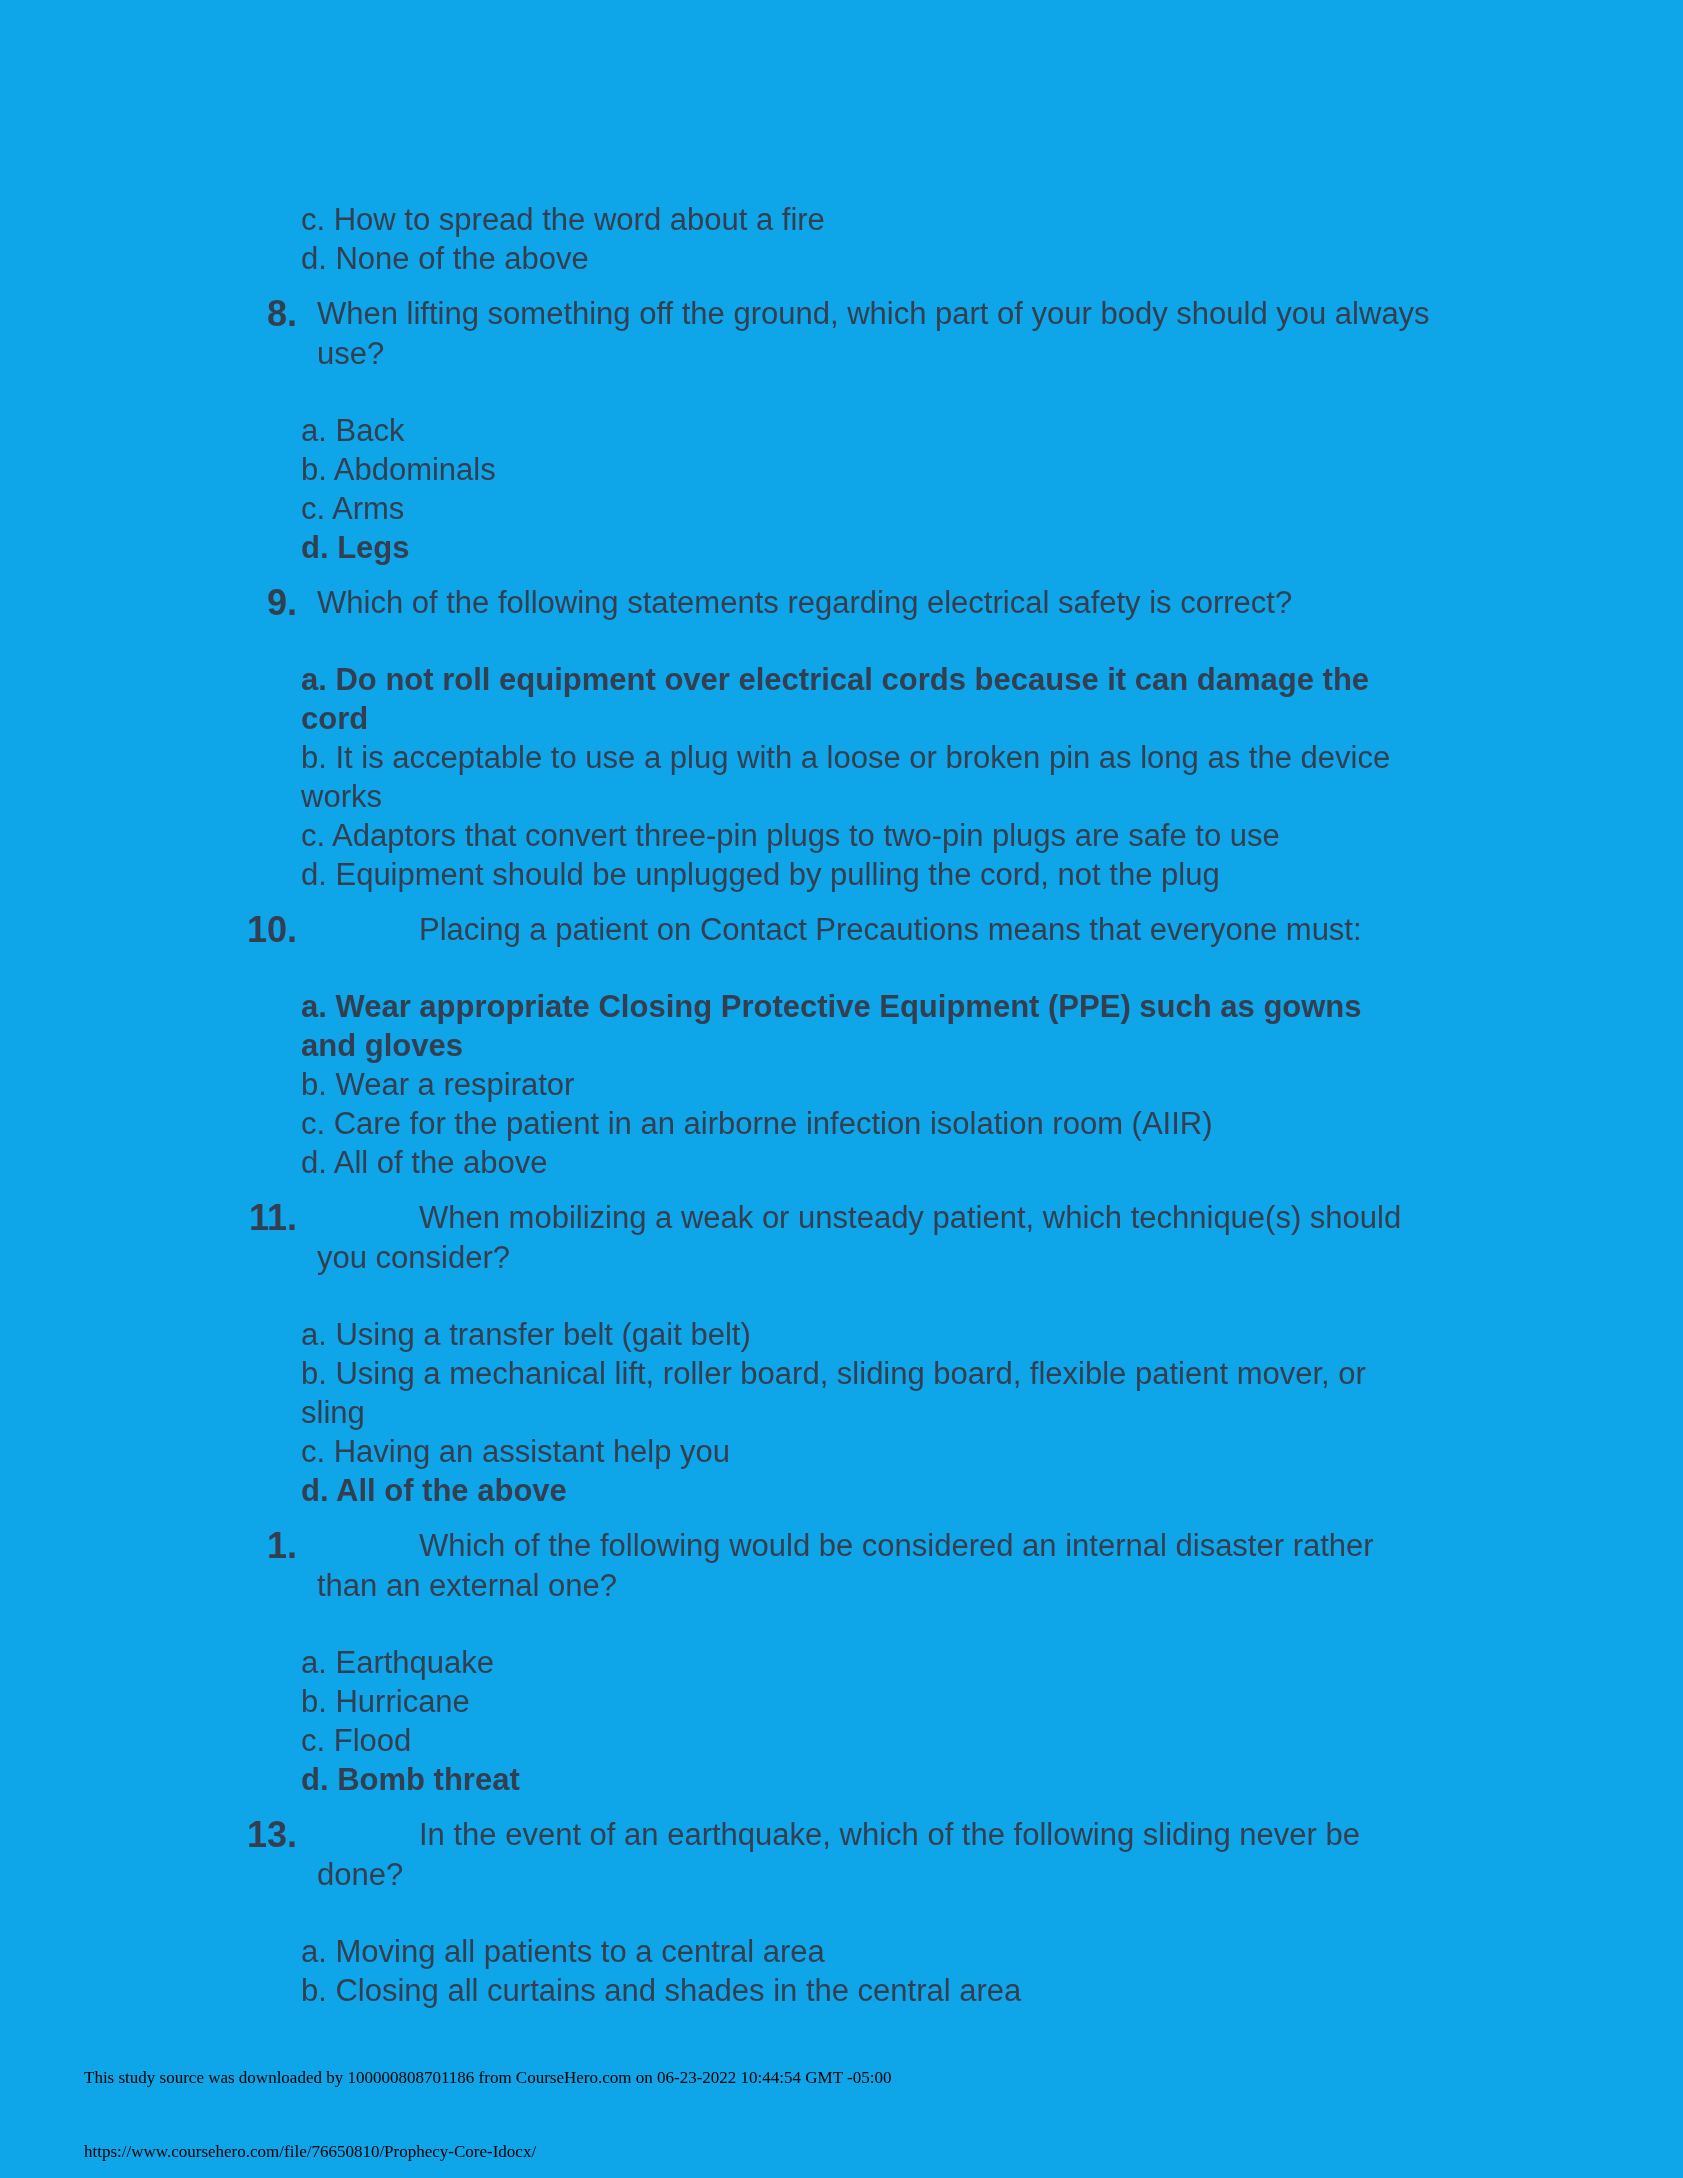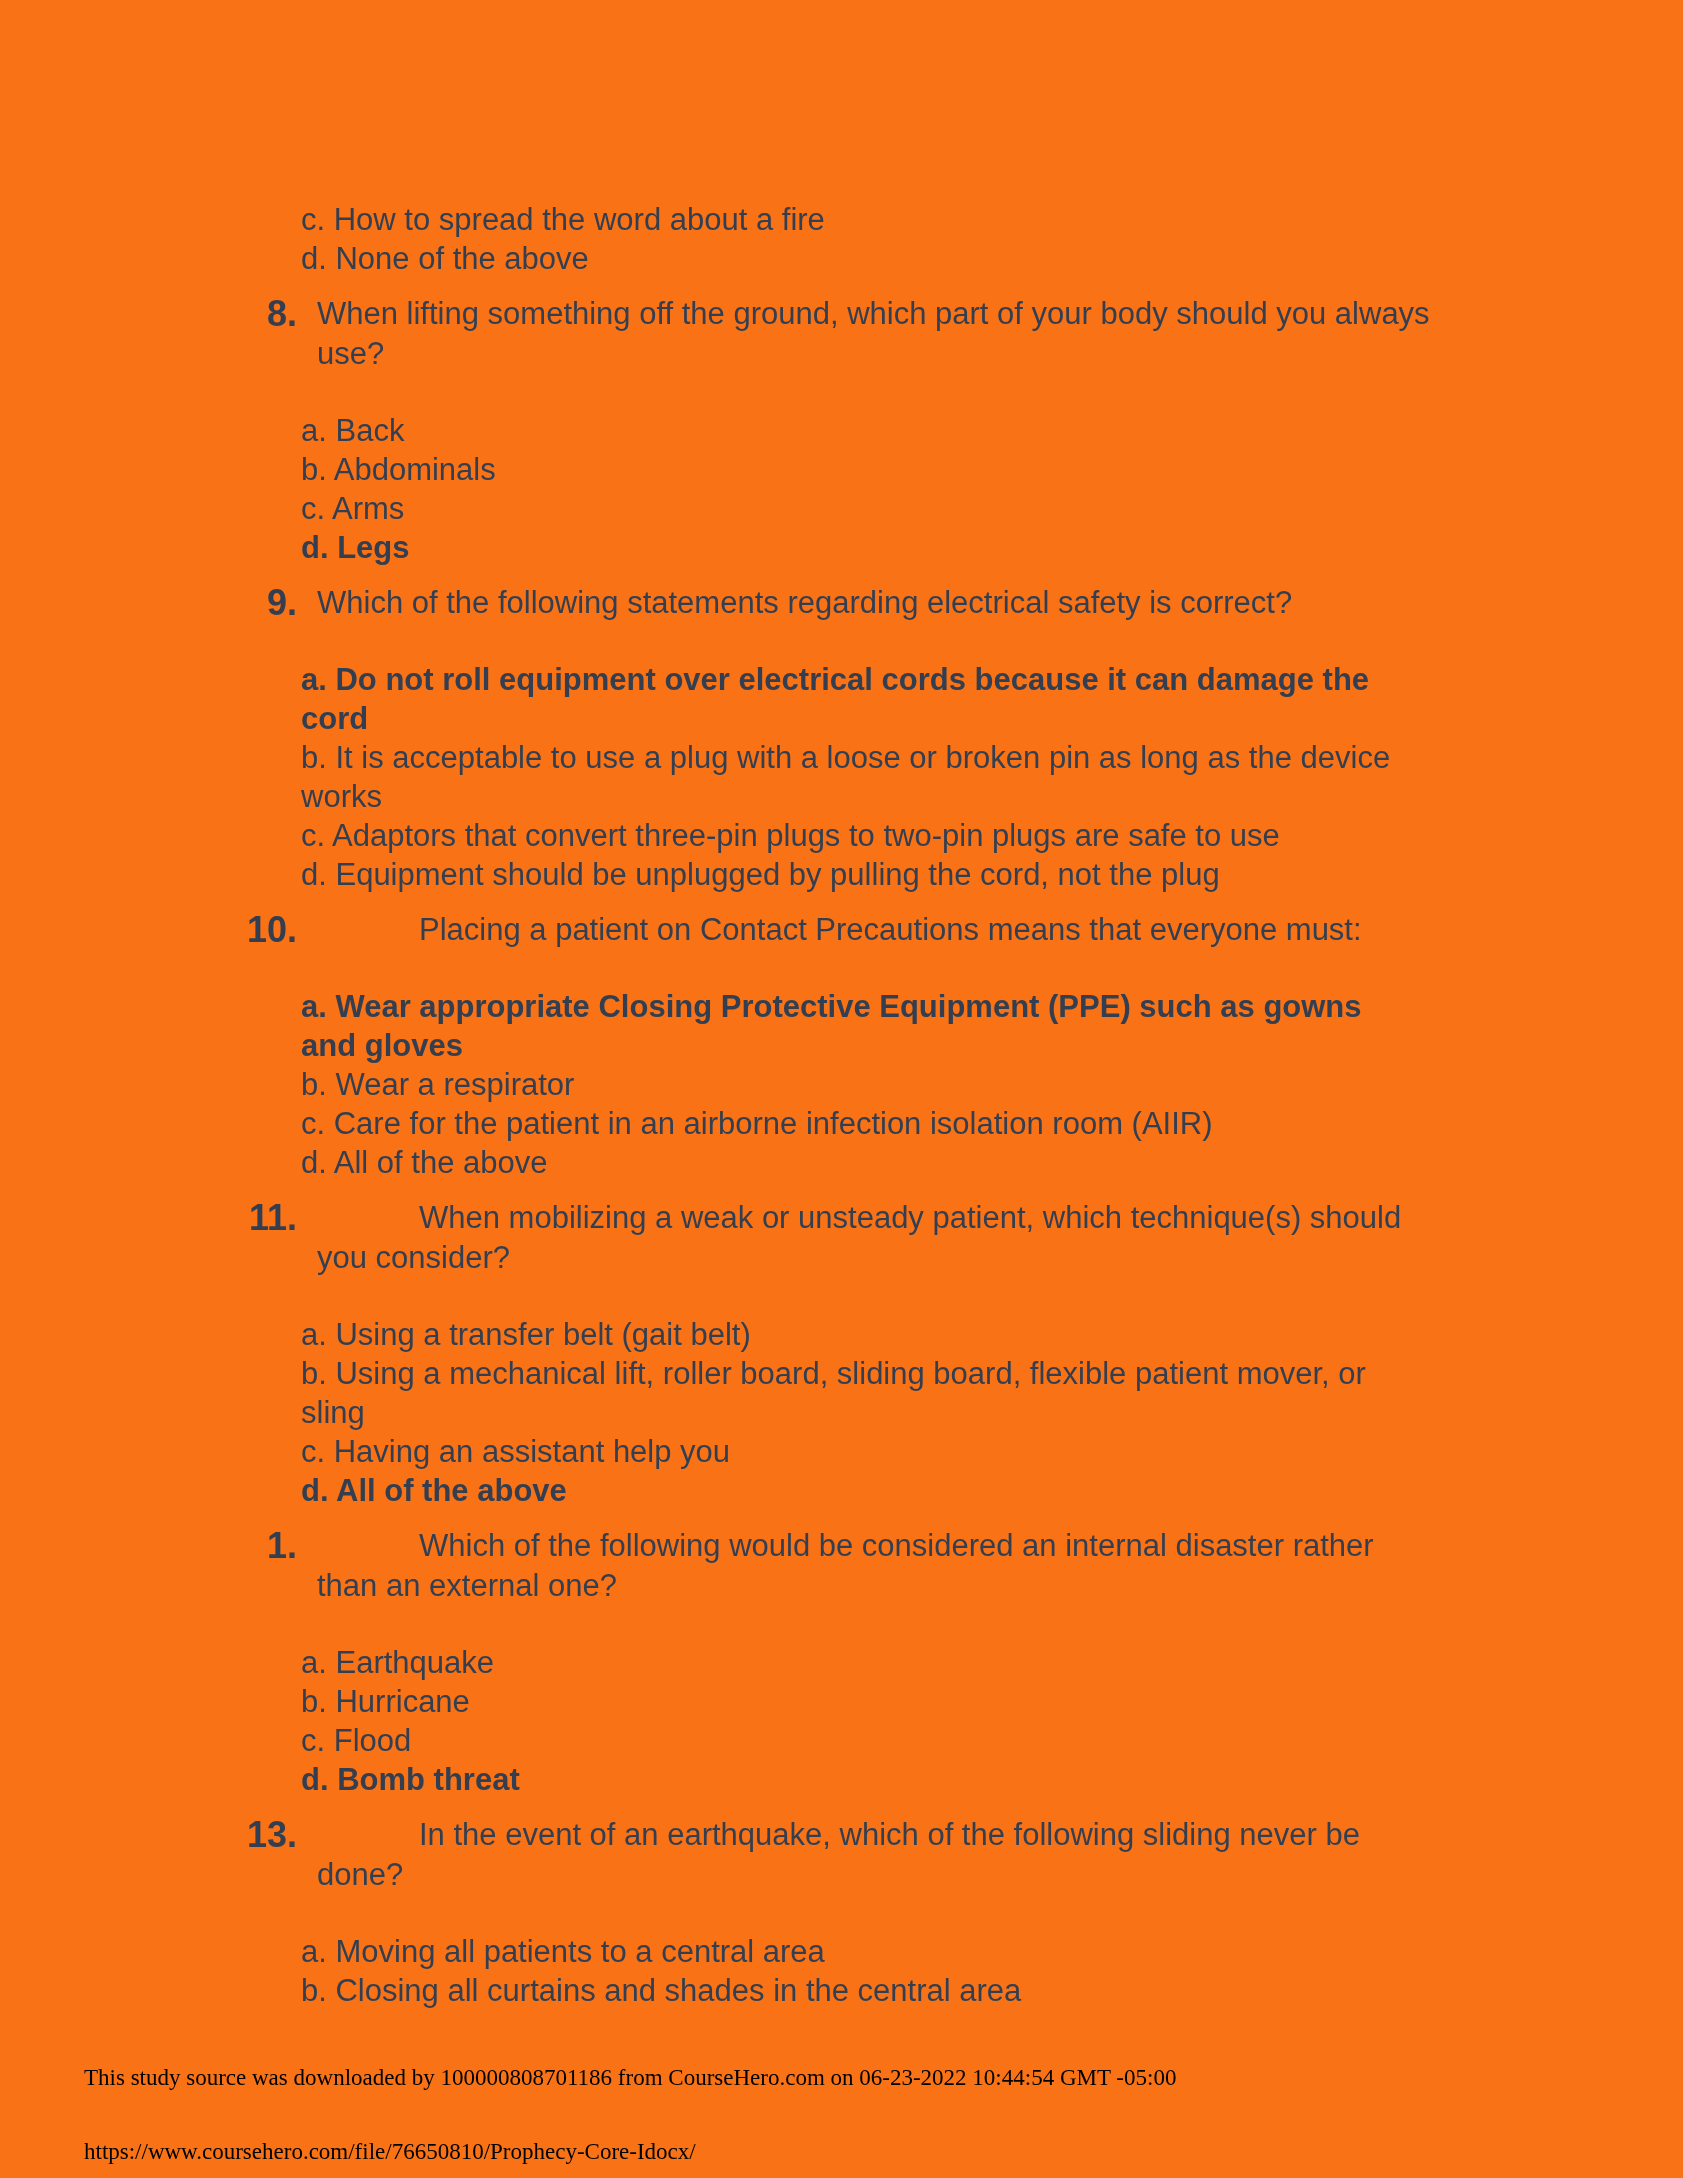--- a/index.html
+++ b/index.html
@@ -1,20 +1,20 @@
 <!DOCTYPE html>
 <html><head>
 <meta charset="utf-8">
 <style>
   html, body { margin: 0; padding: 0; background: #e8e8e8; }
   .page {
     position: relative;
     width: 1683px;
     height: 2178px;
-    background: #f97316;
+    background: #0ea5e9;
     font-family: "Liberation Sans", sans-serif;
     color: #333f50;
     overflow: hidden;
   }
   .content {
     position: absolute;
     left: 301px;
     top: 200px;
     width: 1327px;
     font-size: 31px;
@@ -43,21 +43,21 @@
   .qtext {
     white-space: pre-line;
     line-height: 40px;
     margin: 16px;
   }
   .qtext.tabbed { text-indent: 102px; }
   .footer-note, .footer-url {
     position: absolute;
     left: 84px;
     font-family: "Liberation Serif", serif;
-    font-size: 23px;
+    font-size: 17px;
     line-height: 26px;
     color: #000000;
     white-space: nowrap;
   }
   .footer-note { top: 2065px; }
   .footer-url  { top: 2139px; }
 </style>
 </head>
 <body>
 

